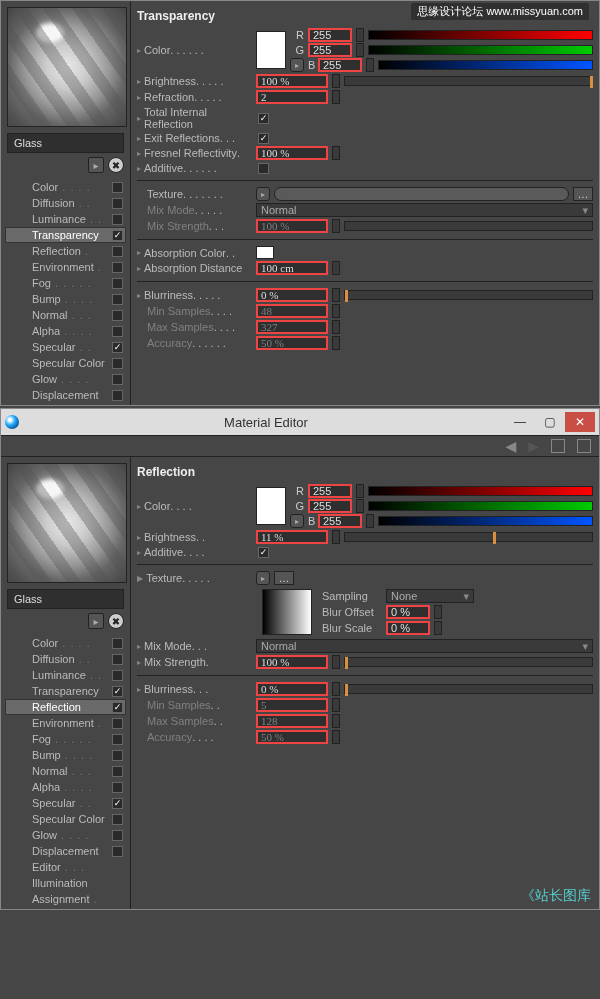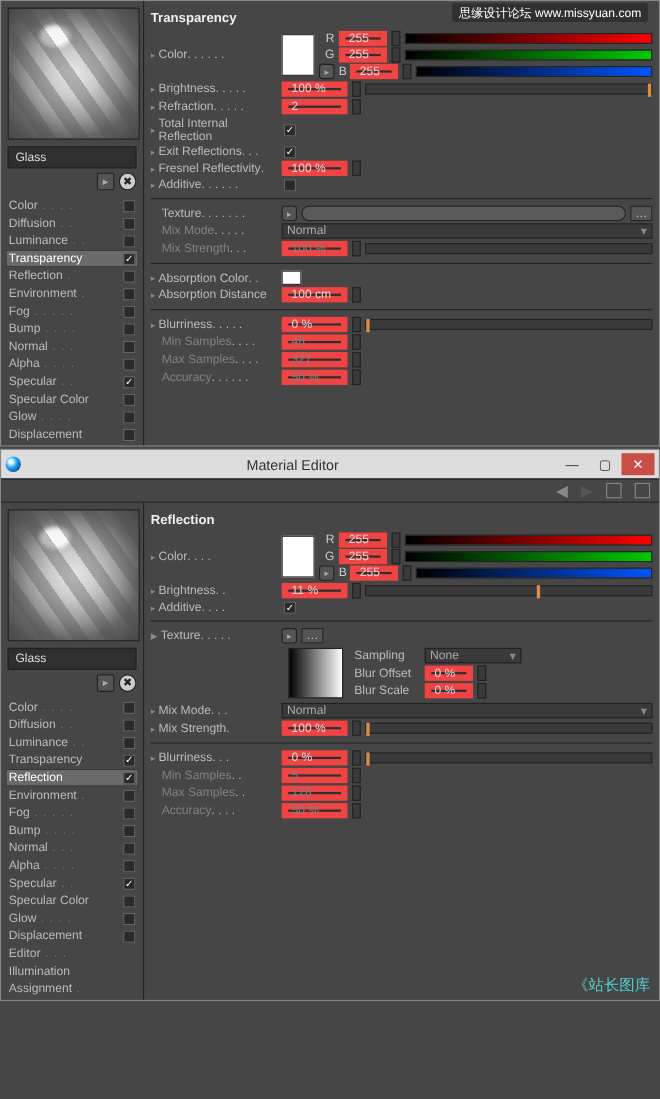--- a/index.html
+++ b/index.html
@@ -21,36 +21,36 @@
   .preview { width: 120px; height: 120px; margin: 6px; border: 1px solid #222; background: radial-gradient(circle at 50% 50%, #e8e8e8 0%, #ccc 25%, #999 50%, #666 70%, #444 100%); position: relative; overflow: hidden; }
   .preview::before { content: ""; position: absolute; top: 15px; left: 28px; width: 28px; height: 20px; background: rgba(255,255,255,0.9); border-radius: 50%; filter: blur(2px); }
   .preview::after { content: ""; position: absolute; inset: 0; background: repeating-linear-gradient(55deg, rgba(80,80,80,0.35) 0 12px, transparent 12px 24px); }
   .matname { background: #2f2f2f; padding: 3px 6px; margin: 0 6px; border: 1px solid #222; color: #ddd; font-size: 11px; }
   .toolrow { display: flex; justify-content: flex-end; gap: 4px; padding: 4px 6px; }
   .tbtn { width: 16px; height: 16px; background: #555; border: 1px solid #222; border-radius: 2px; display: flex; align-items: center; justify-content: center; font-size: 10px; color: #aaa; }
   .tbtn.circle { border-radius: 50%; background: #ccc; color: #222; }
   .channels { padding: 2px 4px; }
   .ch { display: flex; align-items: center; padding: 1px 2px; font-size: 11px; color: #bbb; border: 1px solid transparent; }
   .ch.selected { background: #6a6a6a; color: #fff; border: 1px solid #333; }
-  .ch .lab { flex: 1; overflow: hidden; white-space: nowrap; }
+  .ch .lab { flex: 1; overflow: hidden; white-space: nowrap; margin-left: 24px; }
   .ch .dots { color: #777; letter-spacing: 1px; }
   .ck { width: 11px; height: 11px; background: #2a2a2a; border: 1px solid #666; margin-left: 2px; display: flex; align-items: center; justify-content: center; font-size: 9px; color: #fff; }
   .ck.on::after { content: "✓"; }
   .section { color: #eee; font-size: 12px; padding: 4px 0; font-weight: bold; }
   .row { display: flex; align-items: center; padding: 1px 0; gap: 4px; font-size: 11px; color: #bbb; }
   .row .rlab { width: 115px; display: flex; align-items: center; }
   .row .tri { color: #888; margin-right: 3px; font-size: 8px; }
   .row .dim { color: #808080; }
   .swatch { width: 30px; height: 38px; background: #fff; border: 1px solid #222; }
   .swatch.sm { width: 18px; height: 13px; }
   .rgbcol { display: flex; flex-direction: column; gap: 1px; flex: 1; }
   .rgbrow { display: flex; align-items: center; gap: 4px; }
   .rgbrow .chl { width: 14px; text-align: right; color: #ccc; }
-  .num { width: 44px; height: 14px; background: #2f2f2f; border: 6px solid #ef4444; padding: 0 3px; color: #ddd; display: flex; align-items: center; }
-  .num.wide { width: 60px; }
+  .num { width: 44px; height: 14px; background: #2f2f2f; border: 2px solid #ef4444; padding: 0 3px; color: #ddd; display: flex; align-items: center; }
+  .num.wide { width: 72px; font-family: Liberation Serif, serif; }
   .spin { width: 8px; height: 14px; background: #3a3a3a; border: 1px solid #222; display: flex; flex-direction: column; }
   .spin::before, .spin::after { content: ""; flex: 1; }
   .grad { flex: 1; height: 10px; border: 1px solid #222; }
   .grad.r { background: linear-gradient(to right, #000, #f00); }
   .grad.g { background: linear-gradient(to right, #000, #0c0); }
   .grad.b { background: linear-gradient(to right, #000, #05f); }
   .slider { flex: 1; height: 10px; background: #3a3a3a; border: 1px solid #222; position: relative; }
   .slider .knob { position: absolute; top: -1px; width: 3px; height: 12px; background: #d89040; }
   .playbtn { width: 14px; height: 14px; background: #555; border: 1px solid #222; border-radius: 3px; display: flex; align-items: center; justify-content: center; color: #aaa; font-size: 8px; }
   .texbar { flex: 1; height: 14px; background: #5a5a5a; border: 1px solid #222; border-radius: 7px; display: flex; align-items: center; justify-content: center; color: #ddd; }

